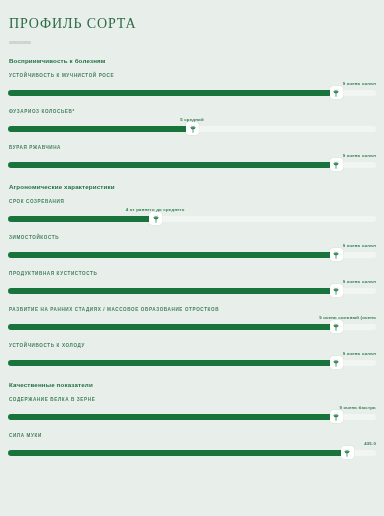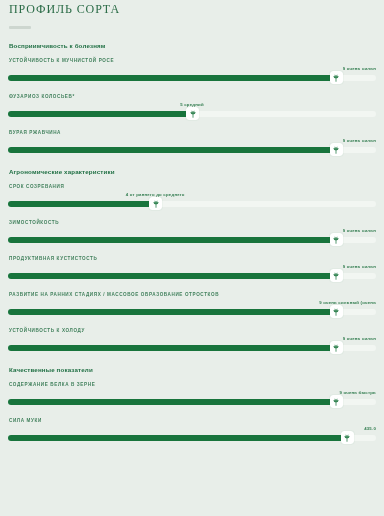--- a/index.html
+++ b/index.html
@@ -19,24 +19,24 @@
   .page {
     width: 384px;
     height: 516px;
     box-sizing: border-box;
     padding: 0 8px;
     position: relative;
   }
 
   .page-title {
     font-family: "Liberation Serif", "DejaVu Serif", serif;
-    font-size: 12px;
+    font-size: 14px;
     letter-spacing: 0.9px;
     color: #2a6b46;
-    padding-top: 2px;
+    padding-top: 16px;
     padding-left: 1px;
     font-weight: 400;
     white-space: nowrap;
   }
 
   .title-rule {
     margin-top: 9px;
     margin-left: 1px;
     width: 22px;
     height: 3px;

